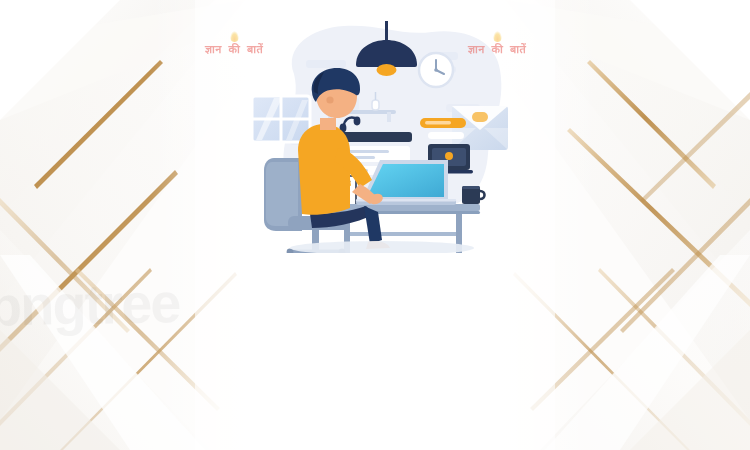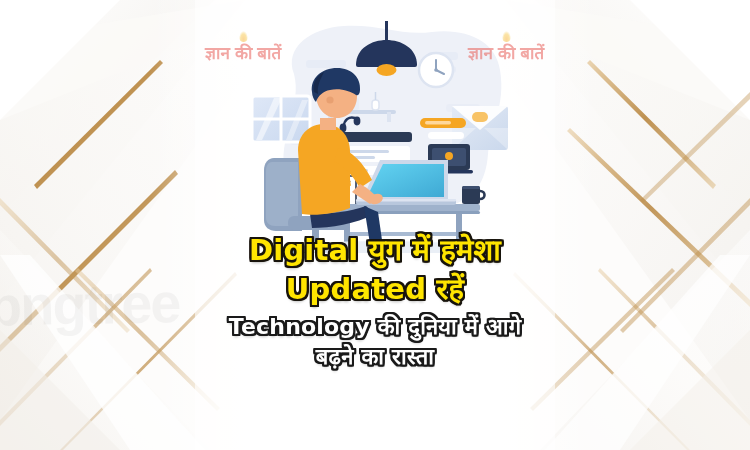--- a/index.html
+++ b/index.html
@@ -24,23 +24,23 @@
   .illus-wrap{
     position:absolute;
     left:232px; top:8px;
     width:300px; height:245px;
   }
   .illus-svg{ width:100%; height:100%; display:block; }
 
   
   .brand-wm{
     position:absolute;
-    font-family:Liberation Serif, serif;
+    font-family:Liberation Mono, monospace;
     font-weight:bold;
-    font-size:17px;
+    font-size:11px;
     color:#e8605a;
     opacity:.55;
     letter-spacing:.3px;
     white-space:nowrap;
   }
   .brand-wm .flame{
     display:block;
     width:9px;height:11px;
     margin:0 auto -1px auto;
     background:radial-gradient(ellipse at 50% 75%, #f5a623 0%, #f5c542 45%, rgba(245,197,66,0) 72%);
@@ -375,20 +375,14 @@
   <div class="brand-wm" id="wm-left">
     <span class="flame"></span>
     <span>ज्ञान की बातें</span>
   </div>
 
   <div class="brand-wm" id="wm-right">
     <span class="flame"></span>
     <span>ज्ञान की बातें</span>
   </div>
 
-  <div class="headline">
-    <div class="hl-line hl-yellow" id="hl-line-1">Digital युग में हमेशा</div>
-    <div class="hl-line hl-yellow" id="hl-line-2">Updated रहें</div>
-    <div class="hl-line hl-white" id="hl-line-3">Technology की दुनिया में आगे</div>
-    <div class="hl-line hl-white" id="hl-line-4">बढ़ने का रास्ता</div>
-  </div>
 
 </div>
 
 </body></html>

